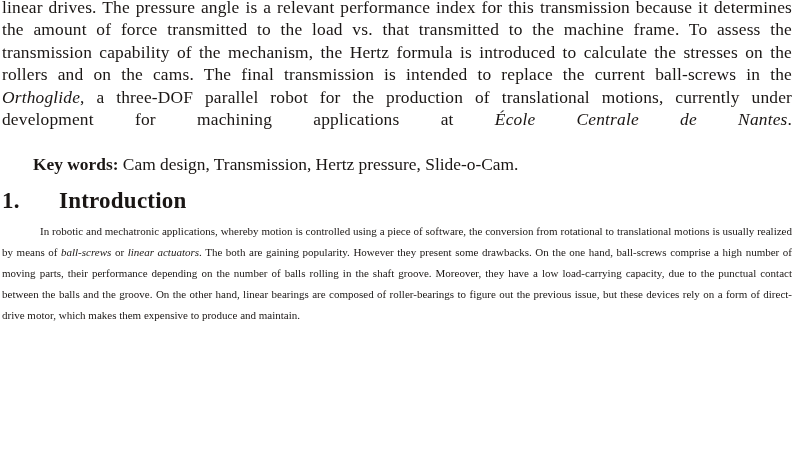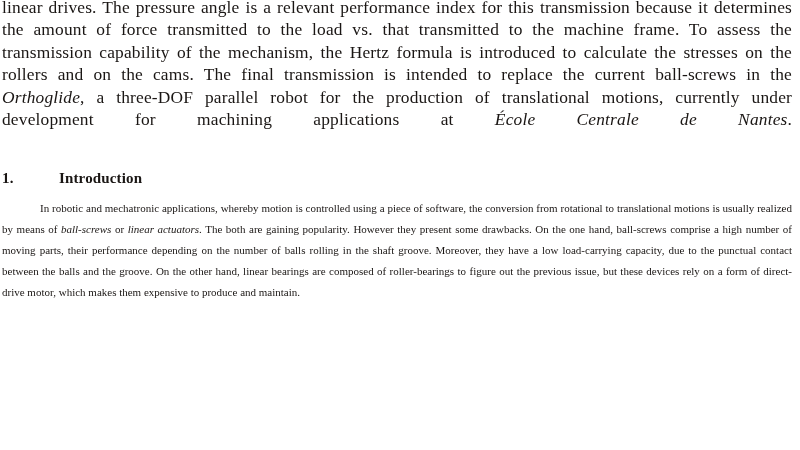--- a/index.html
+++ b/index.html
@@ -55,21 +55,21 @@
   p.keywords {
     margin: 0;
     font-size: 17.4px;
     line-height: 22.45px;
     text-indent: 31px;
     text-align: left;
   }
 
   h2.section {
     margin: 0;
-    font-size: 15px;
+    font-size: 23px;
     line-height: 22px;
     font-weight: bold;
     letter-spacing: 0.01em;
   }
   h2.section .num {
     display: inline-block;
     width: 57px;
   }
   h2.section .ttl { }
 
@@ -98,20 +98,21 @@
 </style>
 </head>
 <body>
 
 <div id="page">
 
   <div class="col">
 
     <p class="body full-justify abstract-tail blk"><span>linear drives. The pressure angle is a relevant performance index for this transmission because it</span> <span>determines the amount of force transmitted to the load vs. that transmitted to the machine frame. To assess the transmission capability of the mechanism, the Hertz formula is introduced to calculate the stresses on the rollers and on the cams. The final transmission is intended to replace the current ball-screws in the </span><i>Orthoglide</i><span>, a three-DOF parallel robot for the production of translational motions, currently under development for machining applications at </span><i>École Centrale de Nantes</i><span>.</span></p>
 
+    <p class="keywords blk"><b>Key words:</b><span> Cam design, Transmission, Hertz pressure, Slide-o-Cam.</span></p>
 
     <div class="sp-after-keywords"></div>
 
     <h2 class="section blk"><span class="num">1.</span><span class="ttl">Introduction</span></h2>
 
     <div class="sp-after-heading"></div>
 
     <p class="para blk"><span>In robotic and mechatronic applications, whereby motion is controlled using a piece of software, the conversion from rotational to translational motions is usually realized by means of </span><i>ball-screws</i><span> or </span><i>linear actuators</i><span>. The both are gaining popularity. However they present some drawbacks. On the one hand, ball-screws comprise a high number of moving parts, their performance depending on the number of balls rolling in the shaft groove. Moreover, they have a low load-carrying capacity, due to the punctual contact between the balls and the groove. On the other hand, linear bearings are composed of roller-bearings to figure out the previous issue, but these devices rely on a form of direct-drive motor, which makes them expensive to produce and maintain.</span></p>
 
 

